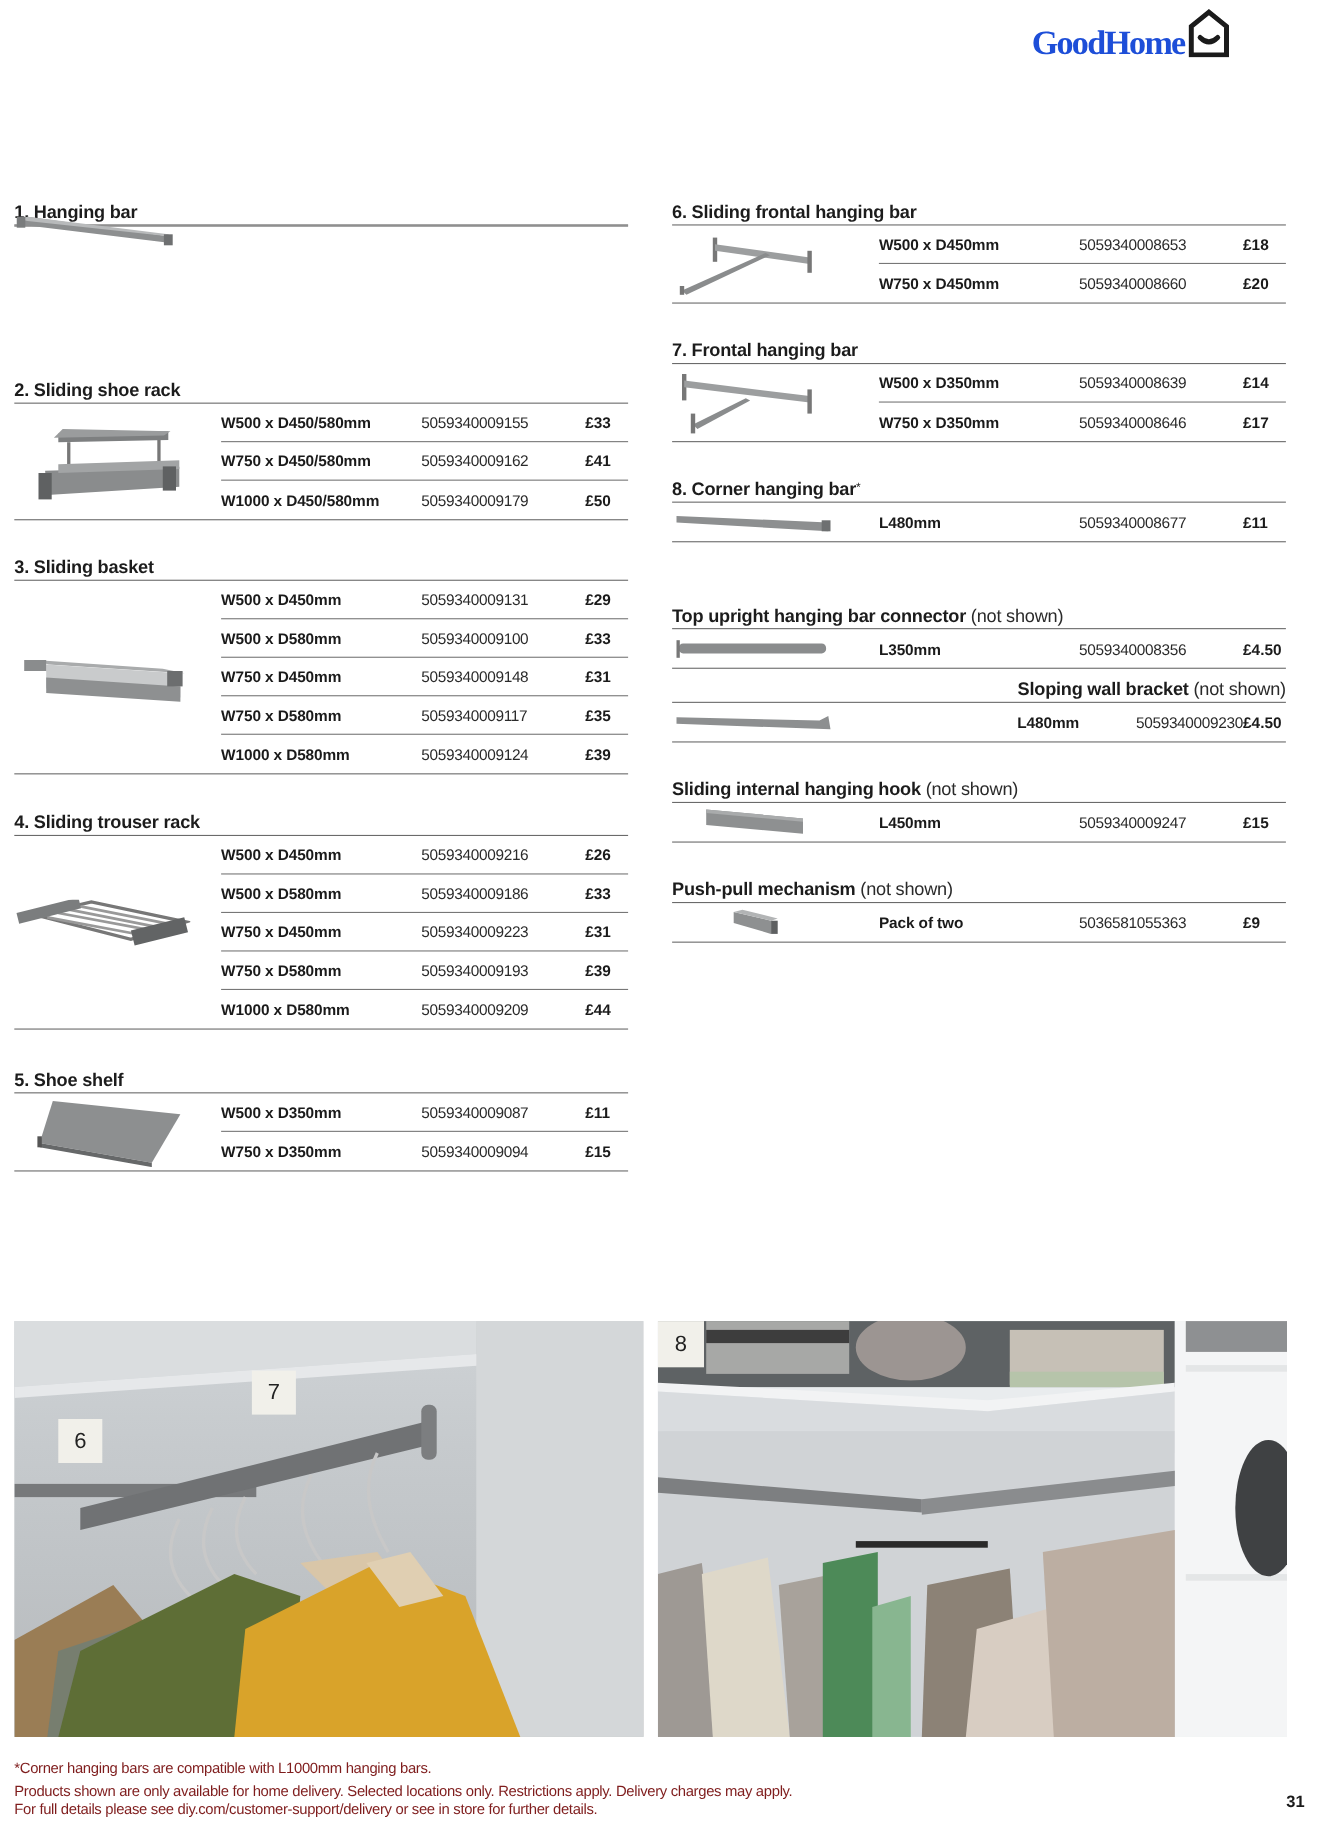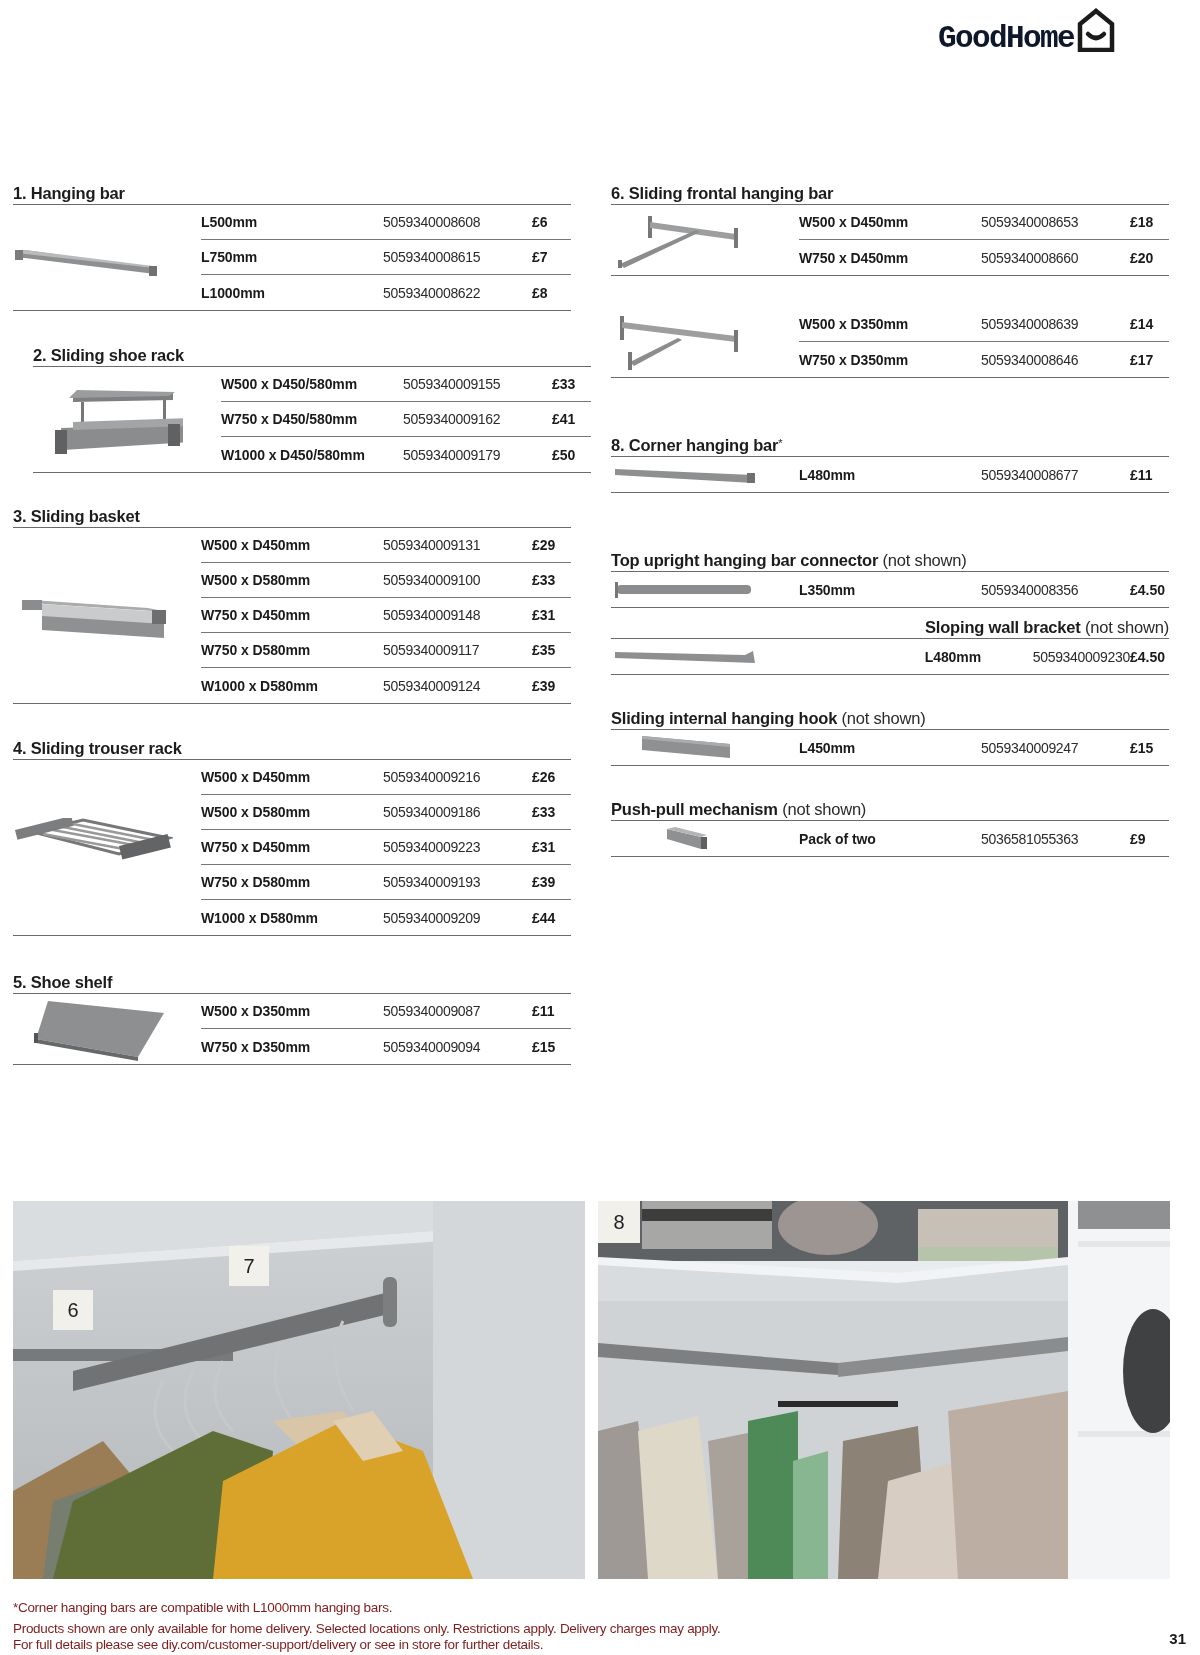--- a/index.html
+++ b/index.html
@@ -1,20 +1,20 @@
 <!DOCTYPE html>
 <html><head>
 <meta charset="utf-8">
 <style>
   * { box-sizing: border-box; margin: 0; padding: 0; }
   html, body { width: 1200px; height: 1655px; background: #ffffff; overflow: hidden; }
   body { position: relative; font-family: "Liberation Sans", "DejaVu Sans", sans-serif; color: #1a1a1a; }
 
   .logo { position: absolute; left: 938px; top: 8px; display: flex; align-items: flex-end; }
-  .logo-text { font-family: Liberation Mono, monospace; font-weight: bold; font-size: 31px; letter-spacing: -1.6px; color: #0f172a; line-height: 1; }
+  .logo-text { font-family: Liberation Serif, serif; font-weight: bold; font-size: 31px; letter-spacing: -1.6px; color: #1d4ed8; line-height: 1; }
   .logo-house { margin-left: 3px; margin-bottom: 2px; }
 
   .col { position: absolute; top: 0; }
   .col-left { left: 13px; width: 558px; }
   .col-right { left: 611px; width: 558px; }
 
   .section { position: absolute; left: 0; width: 100%; }
   .sec-title { font-size: 16.5px; font-weight: bold; letter-spacing: -0.2px; color: #1c1c1c; height: 24px; line-height: 24px; border-bottom: 1.5px solid #6a6a6a; }
   .sec-title .note { font-weight: normal; color: #2a2a2a; }
   .sec-title sup { font-size: 11px; font-weight: normal; vertical-align: top; position: relative; top: -2px; }
@@ -57,41 +57,24 @@
     <div class="sec-title">1. Hanging bar</div>
     <div class="sec-body">
       <div class="thumb" style="width:150px;">
         <svg width="146" height="40" viewBox="0 0 146 40">
           <polygon points="2,14 10,12 140,30 140,36 10,20 2,20" fill="#8d8f90"></polygon>
           <polygon points="2,14 10,12 138,28 140,30 10,16" fill="#b8babb"></polygon>
           <rect x="0" y="12" width="8" height="10" fill="#7a7c7d"></rect>
           <rect x="134" y="28" width="8" height="10" fill="#6e7071"></rect>
         </svg>
       </div>
-      <div class="rows">
-        <div class="row">
-            <span class="size">L500mm</span>
-            <span class="ean">5059340008608</span>
-            <span class="price">£6</span>
-          </div>
-        <div class="row">
-            <span class="size">L750mm</span>
-            <span class="ean">5059340008615</span>
-            <span class="price">£7</span>
-          </div>
-        <div class="row">
-            <span class="size">L1000mm</span>
-            <span class="ean">5059340008622</span>
-            <span class="price">£8</span>
-          </div>
-      </div>
-    </div>
-  </div>
-
-  <div class="section" style="top:343px;margin-left:20px;">
+    </div>
+  </div>
+
+  <div class="section" style="top:343px;">
     <div class="sec-title">2. Sliding shoe rack</div>
     <div class="sec-body">
       <div class="thumb" style="width:160px;">
         <svg width="140" height="72" viewBox="0 0 140 72">
           <polygon points="30,10 130,8 130,16 30,18" fill="#7d7f80"></polygon>
           <polygon points="26,14 126,12 132,8 34,6" fill="#9a9c9d"></polygon>
           <rect x="38" y="18" width="3" height="28" fill="#777"></rect>
           <rect x="120" y="16" width="3" height="24" fill="#777"></rect>
           <polygon points="18,44 148,40 150,58 20,66" fill="#8a8c8d"></polygon>
           <polygon points="30,38 150,34 150,42 30,46" fill="#a2a4a5"></polygon>
@@ -254,20 +237,21 @@
         <div class="row">
             <span class="size">W750 x D450mm</span>
             <span class="ean">5059340008660</span>
             <span class="price">£20</span>
           </div>
       </div>
     </div>
   </div>
 
   <div class="section" style="top:307px;">
+    <div class="sec-title">7. Frontal hanging bar</div>
     <div class="sec-body">
       <div class="thumb" style="width:140px;">
         <svg width="130" height="60" viewBox="0 0 130 60">
           <rect x="4" y="4" width="4" height="24" fill="#777"></rect>
           <polygon points="6,10 120,24 120,30 6,16" fill="#9c9e9f"></polygon>
           <rect x="118" y="18" width="4" height="22" fill="#777"></rect>
           <polygon points="14,50 62,26 66,28 18,54" fill="#8a8c8d"></polygon>
           <rect x="12" y="40" width="4" height="18" fill="#777"></rect>
         </svg>
       </div>

